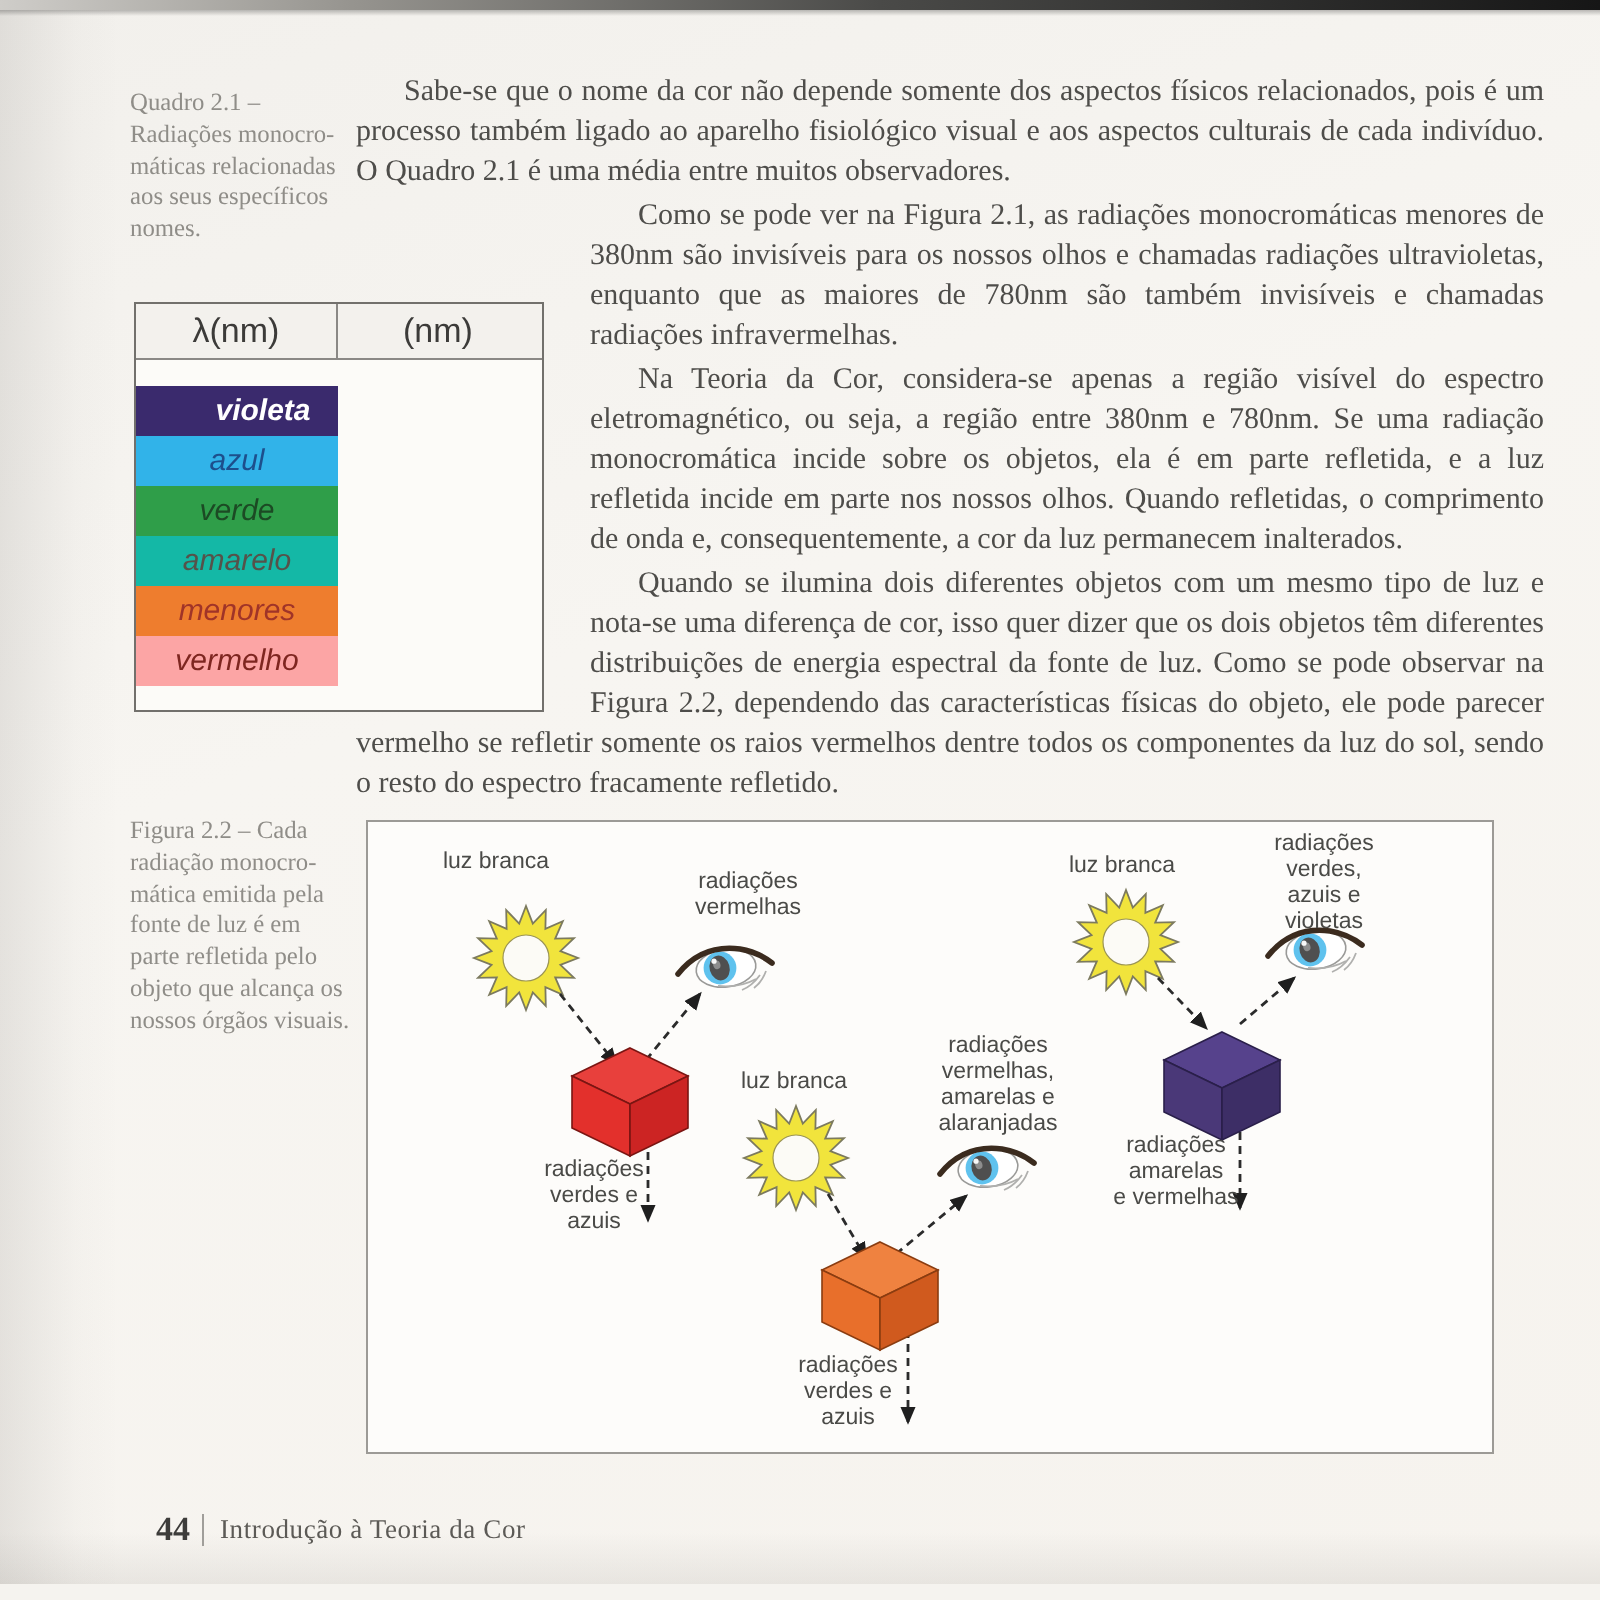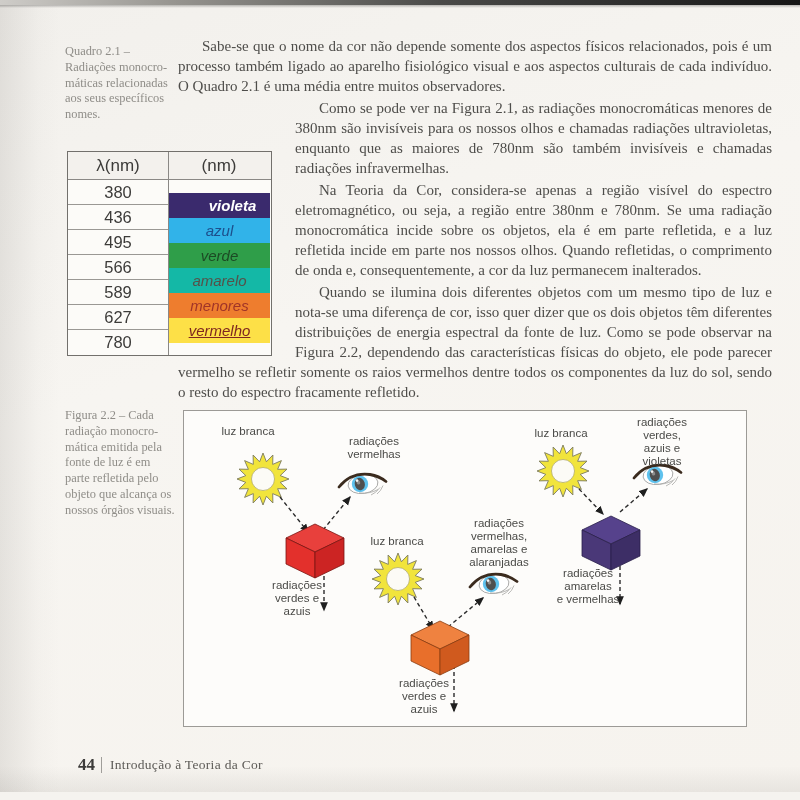--- a/index.html
+++ b/index.html
@@ -74,37 +74,28 @@
     <div>aos seus específicos</div>
     <div>nomes.</div>
   </aside>
 
   <div class="wtable">
     <div class="wt-header">
       <div class="wt-hcell">λ(nm)</div>
       <div class="wt-hcell">(nm)</div>
     </div>
     <div class="wt-body">
-      <div class="wt-col-left">
-        <div class="wt-num">380</div>
-        <div class="wt-num">436</div>
-        <div class="wt-num">495</div>
-        <div class="wt-num">566</div>
-        <div class="wt-num">589</div>
-        <div class="wt-num">627</div>
-        <div class="wt-num">780</div>
-      </div>
       <div class="wt-col-right">
         <div class="band-spacer"></div>
         <div class="band first" style="background-color: rgb(58, 42, 109); color: rgb(255, 255, 255); padding-left: 26px;">violeta</div>
         <div class="band" style="background-color: rgb(49, 179, 233); color: rgb(29, 79, 140);">azul</div>
         <div class="band" style="background-color: rgb(47, 158, 73); color: rgb(28, 74, 36);">verde</div>
         <div class="band" style="background-color: #14b8a6; color: rgb(85, 82, 74);">amarelo</div>
         <div class="band" style="background-color: rgb(238, 125, 46); color: rgb(160, 52, 40);">menores</div>
-        <div class="band" style="background-color: #fde047; color: rgb(126, 38, 32); text-decoration: underline;">vermelho</div>
+        <div class="band" style="background-color: #fca5a5; color: rgb(126, 38, 32);">vermelho</div>
         <div class="band-spacer"></div>
       </div>
     </div>
   </div>
 
   <main class="bodytext">
     <p>Sabe-se que o nome da cor não depende somente dos aspectos físicos relacionados, pois é um processo também ligado ao aparelho fisiológico visual e aos aspectos culturais de cada indivíduo. O Quadro 2.1 é uma média entre muitos observadores.</p>
     <div class="wrap-spacer"></div>
     <p>Como se pode ver na Figura 2.1, as radiações monocromáticas menores de 380nm são invisíveis para os nossos olhos e chamadas radiações ultravioletas, enquanto que as maiores de 780nm são também invisíveis e chamadas radiações infravermelhas.</p>
     <p>Na Teoria da Cor, considera-se apenas a região visível do espectro eletromagnético, ou seja, a região entre 380nm e 780nm. Se uma radiação monocromática incide sobre os objetos, ela é em parte refletida, e a luz refletida incide em parte nos nossos olhos. Quando refletidas, o comprimento de onda e, consequentemente, a cor da luz permanecem inalterados.</p>

